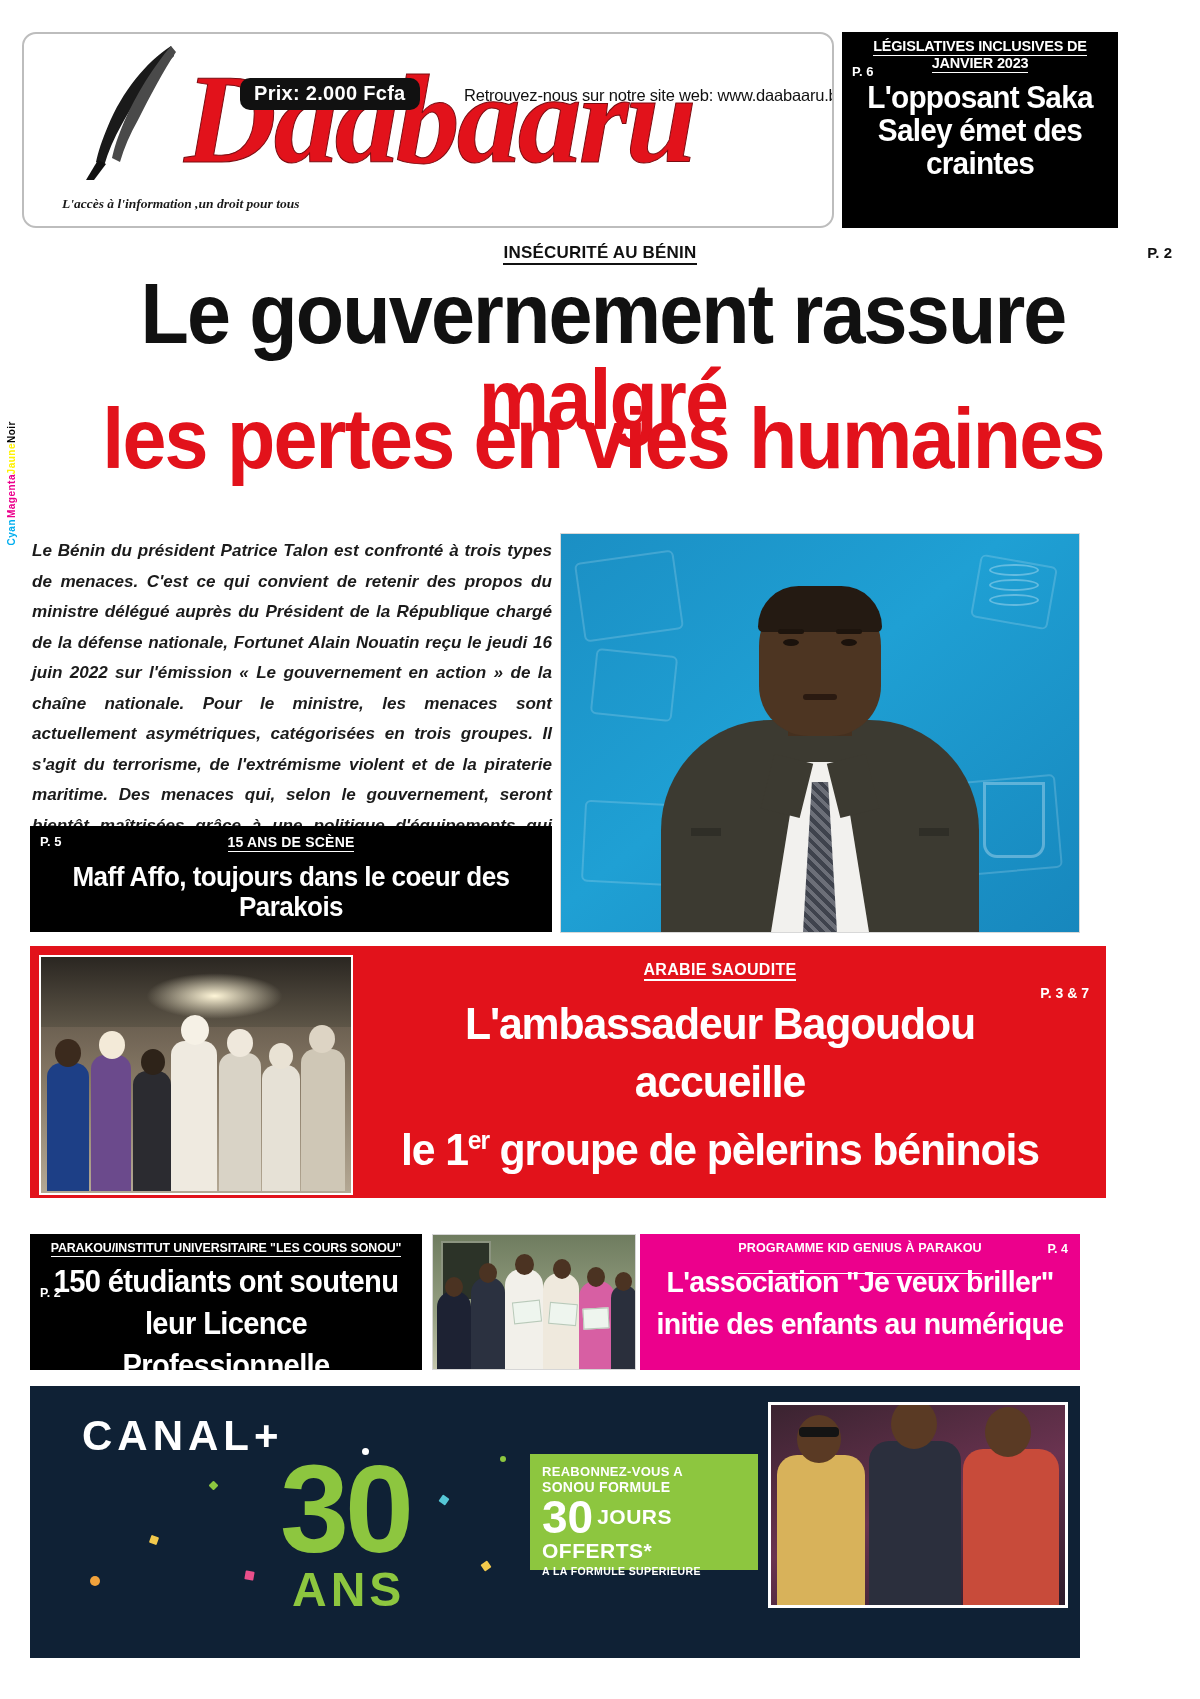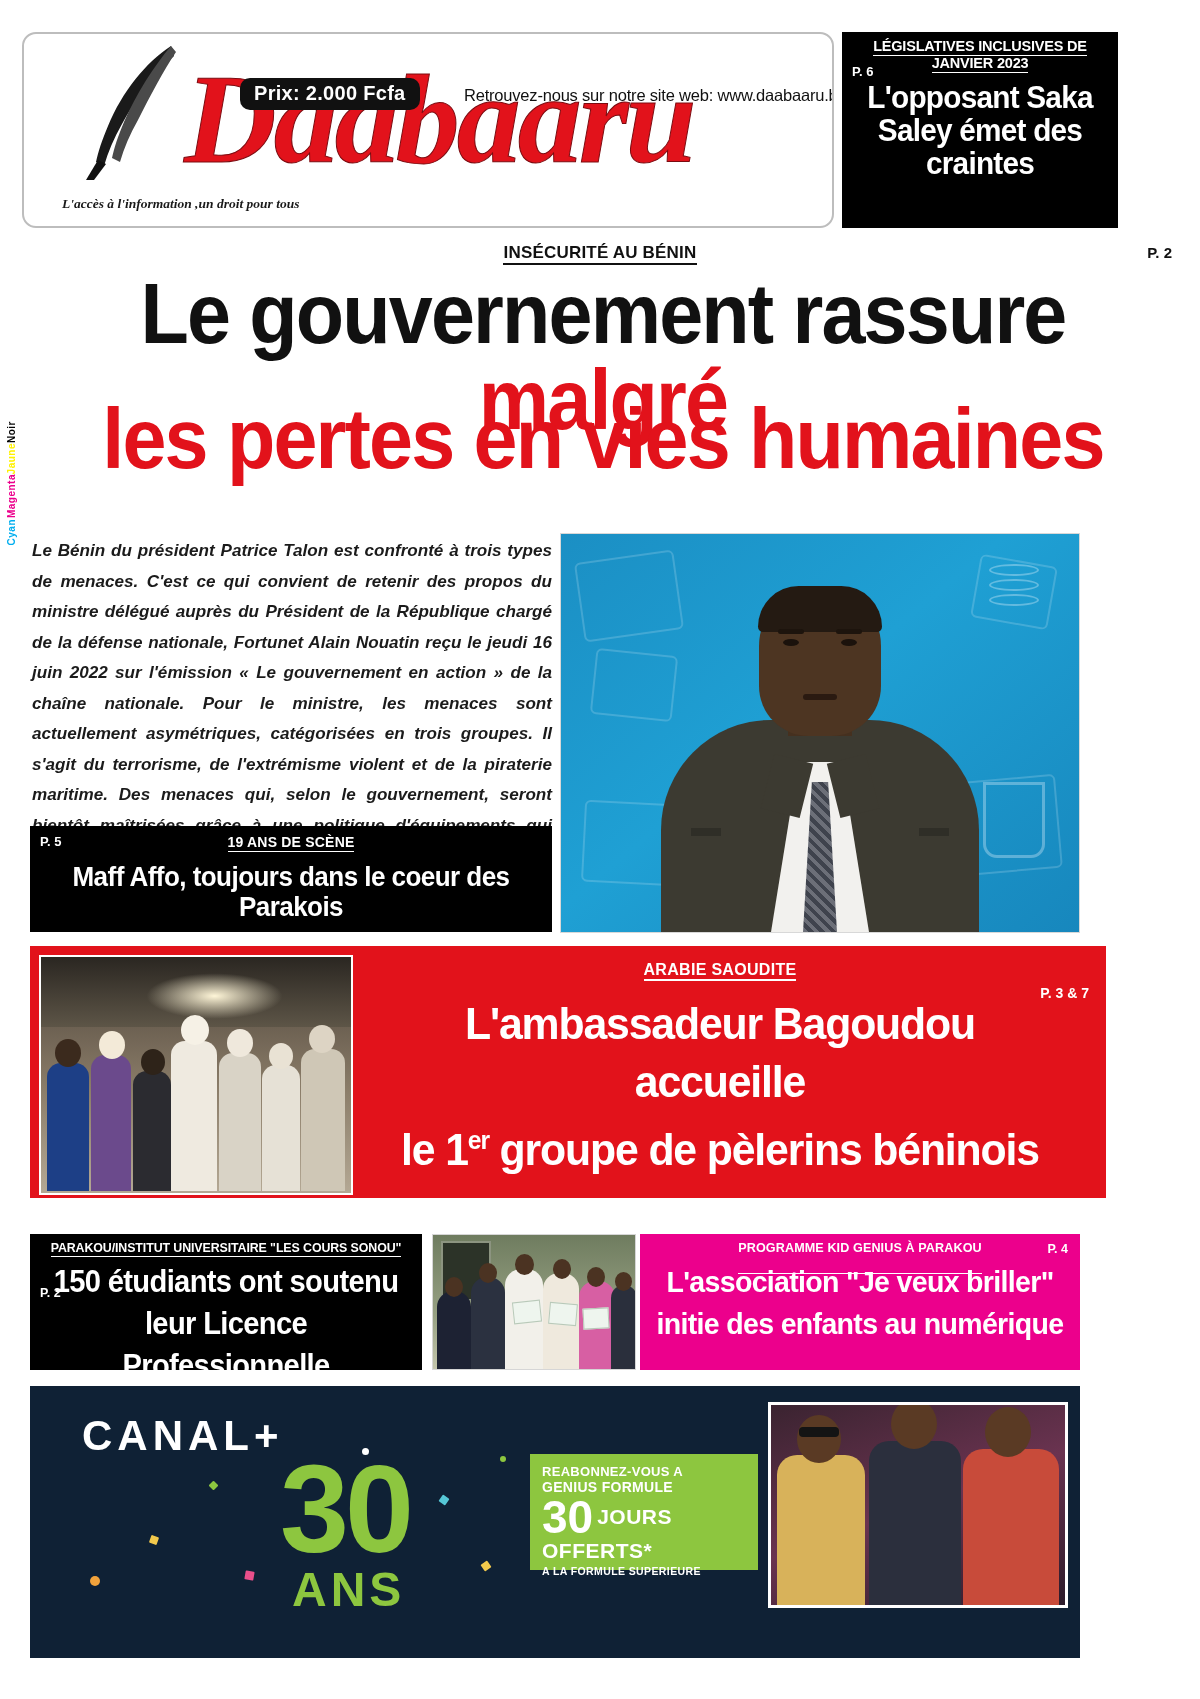--- a/index.html
+++ b/index.html
@@ -434,21 +434,21 @@
       <div class="brow r"></div>
       <div class="eye l"></div>
       <div class="eye r"></div>
       <div class="mouth"></div>
     </div>
   </div>
 
   <div class="maff">
     <div class="pnum">P. 5</div>
     <div class="kicker">
-      <span>19 ANS DE SCÈNE</span>
+      <span>15 ANS DE SCÈNE</span>
     </div>
     <div class="ttl">Maff Affo, toujours dans le coeur des Parakois</div>
   </div>
 
   <div class="saoudite">
     <div class="photo">
       <div class="sp-bg"></div>
       <div class="sp-roof"></div>
       <div class="sp-glow"></div>
       <div class="pil p1"></div>
@@ -518,21 +518,21 @@
     </div>
   </div>
 
   <div class="ad">
     <div class="ad-logo">CANAL+</div>
     <div class="ad-30">30</div>
     <div class="ad-ans">ANS</div>
 
     <div class="ad-green">
       <div class="l1">REABONNEZ-VOUS A</div>
-      <div class="l2">GENIUS FORMULE</div>
+      <div class="l2">SONOU FORMULE</div>
       <div>
         <span class="big">30</span><span class="jrs">JOURS</span>
       </div>
       <div class="off">OFFERTS*</div>
       <div class="l5">A LA FORMULE SUPERIEURE</div>
     </div>
 
     <div class="ad-photo">
       <div class="ap-bg"></div>
       <div class="ap-p ap1"></div>

